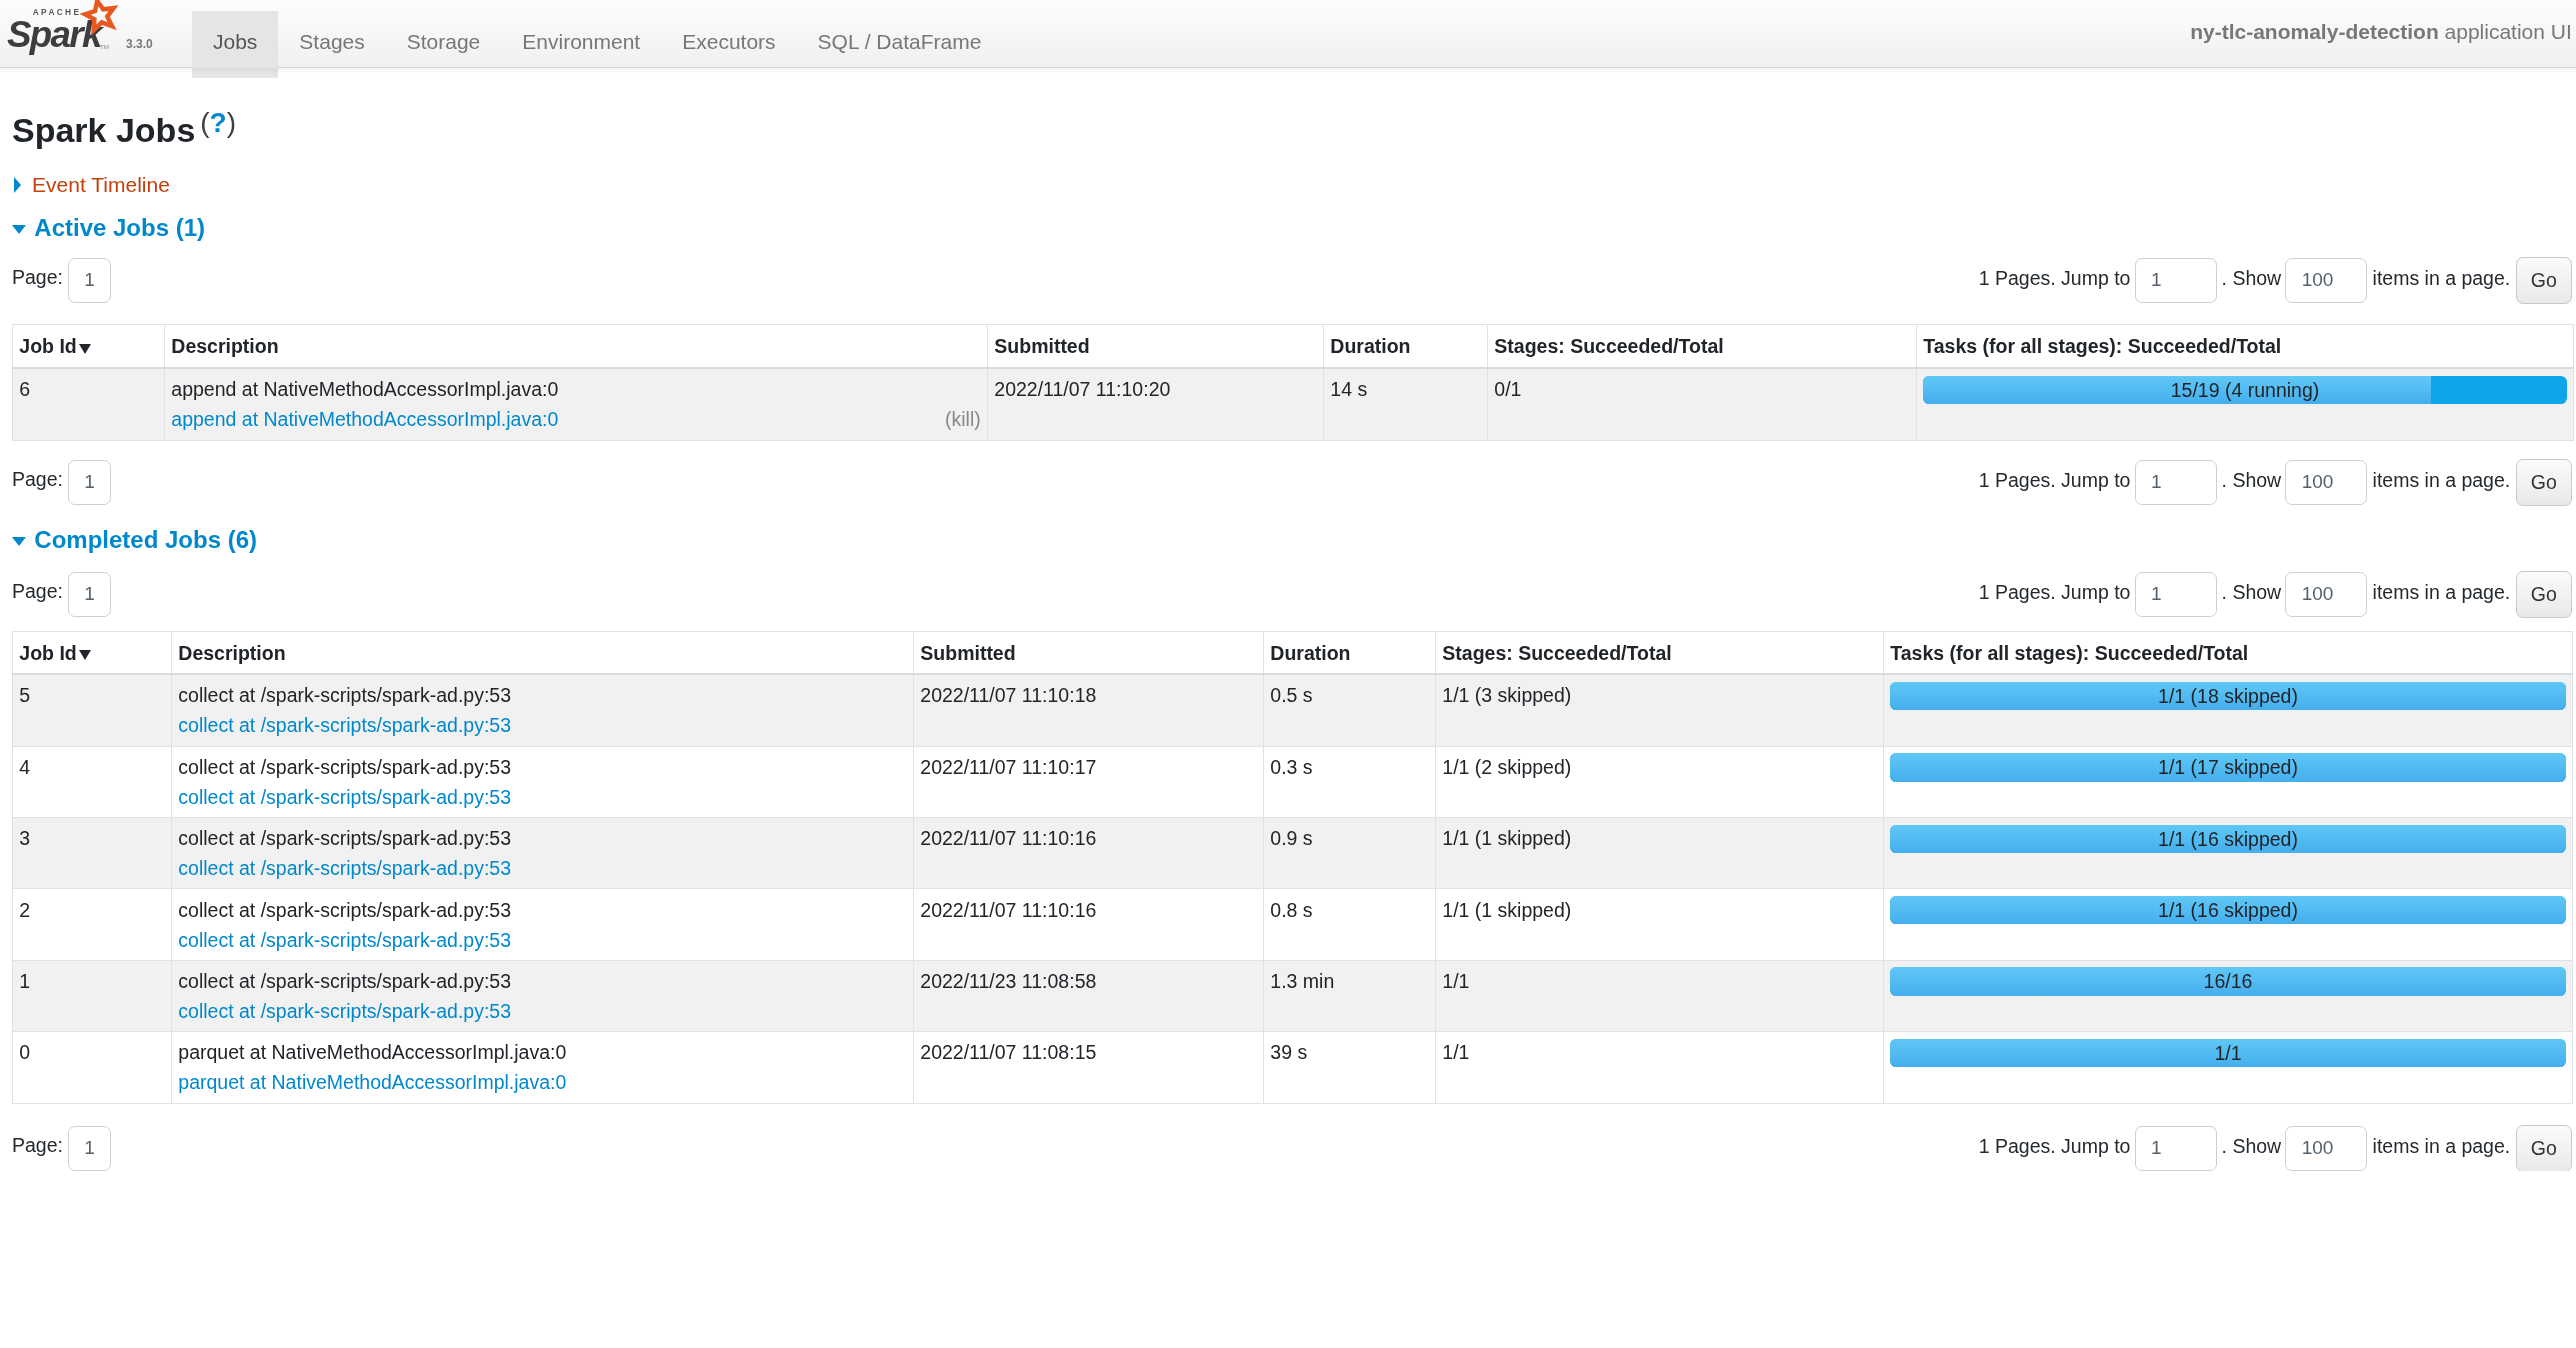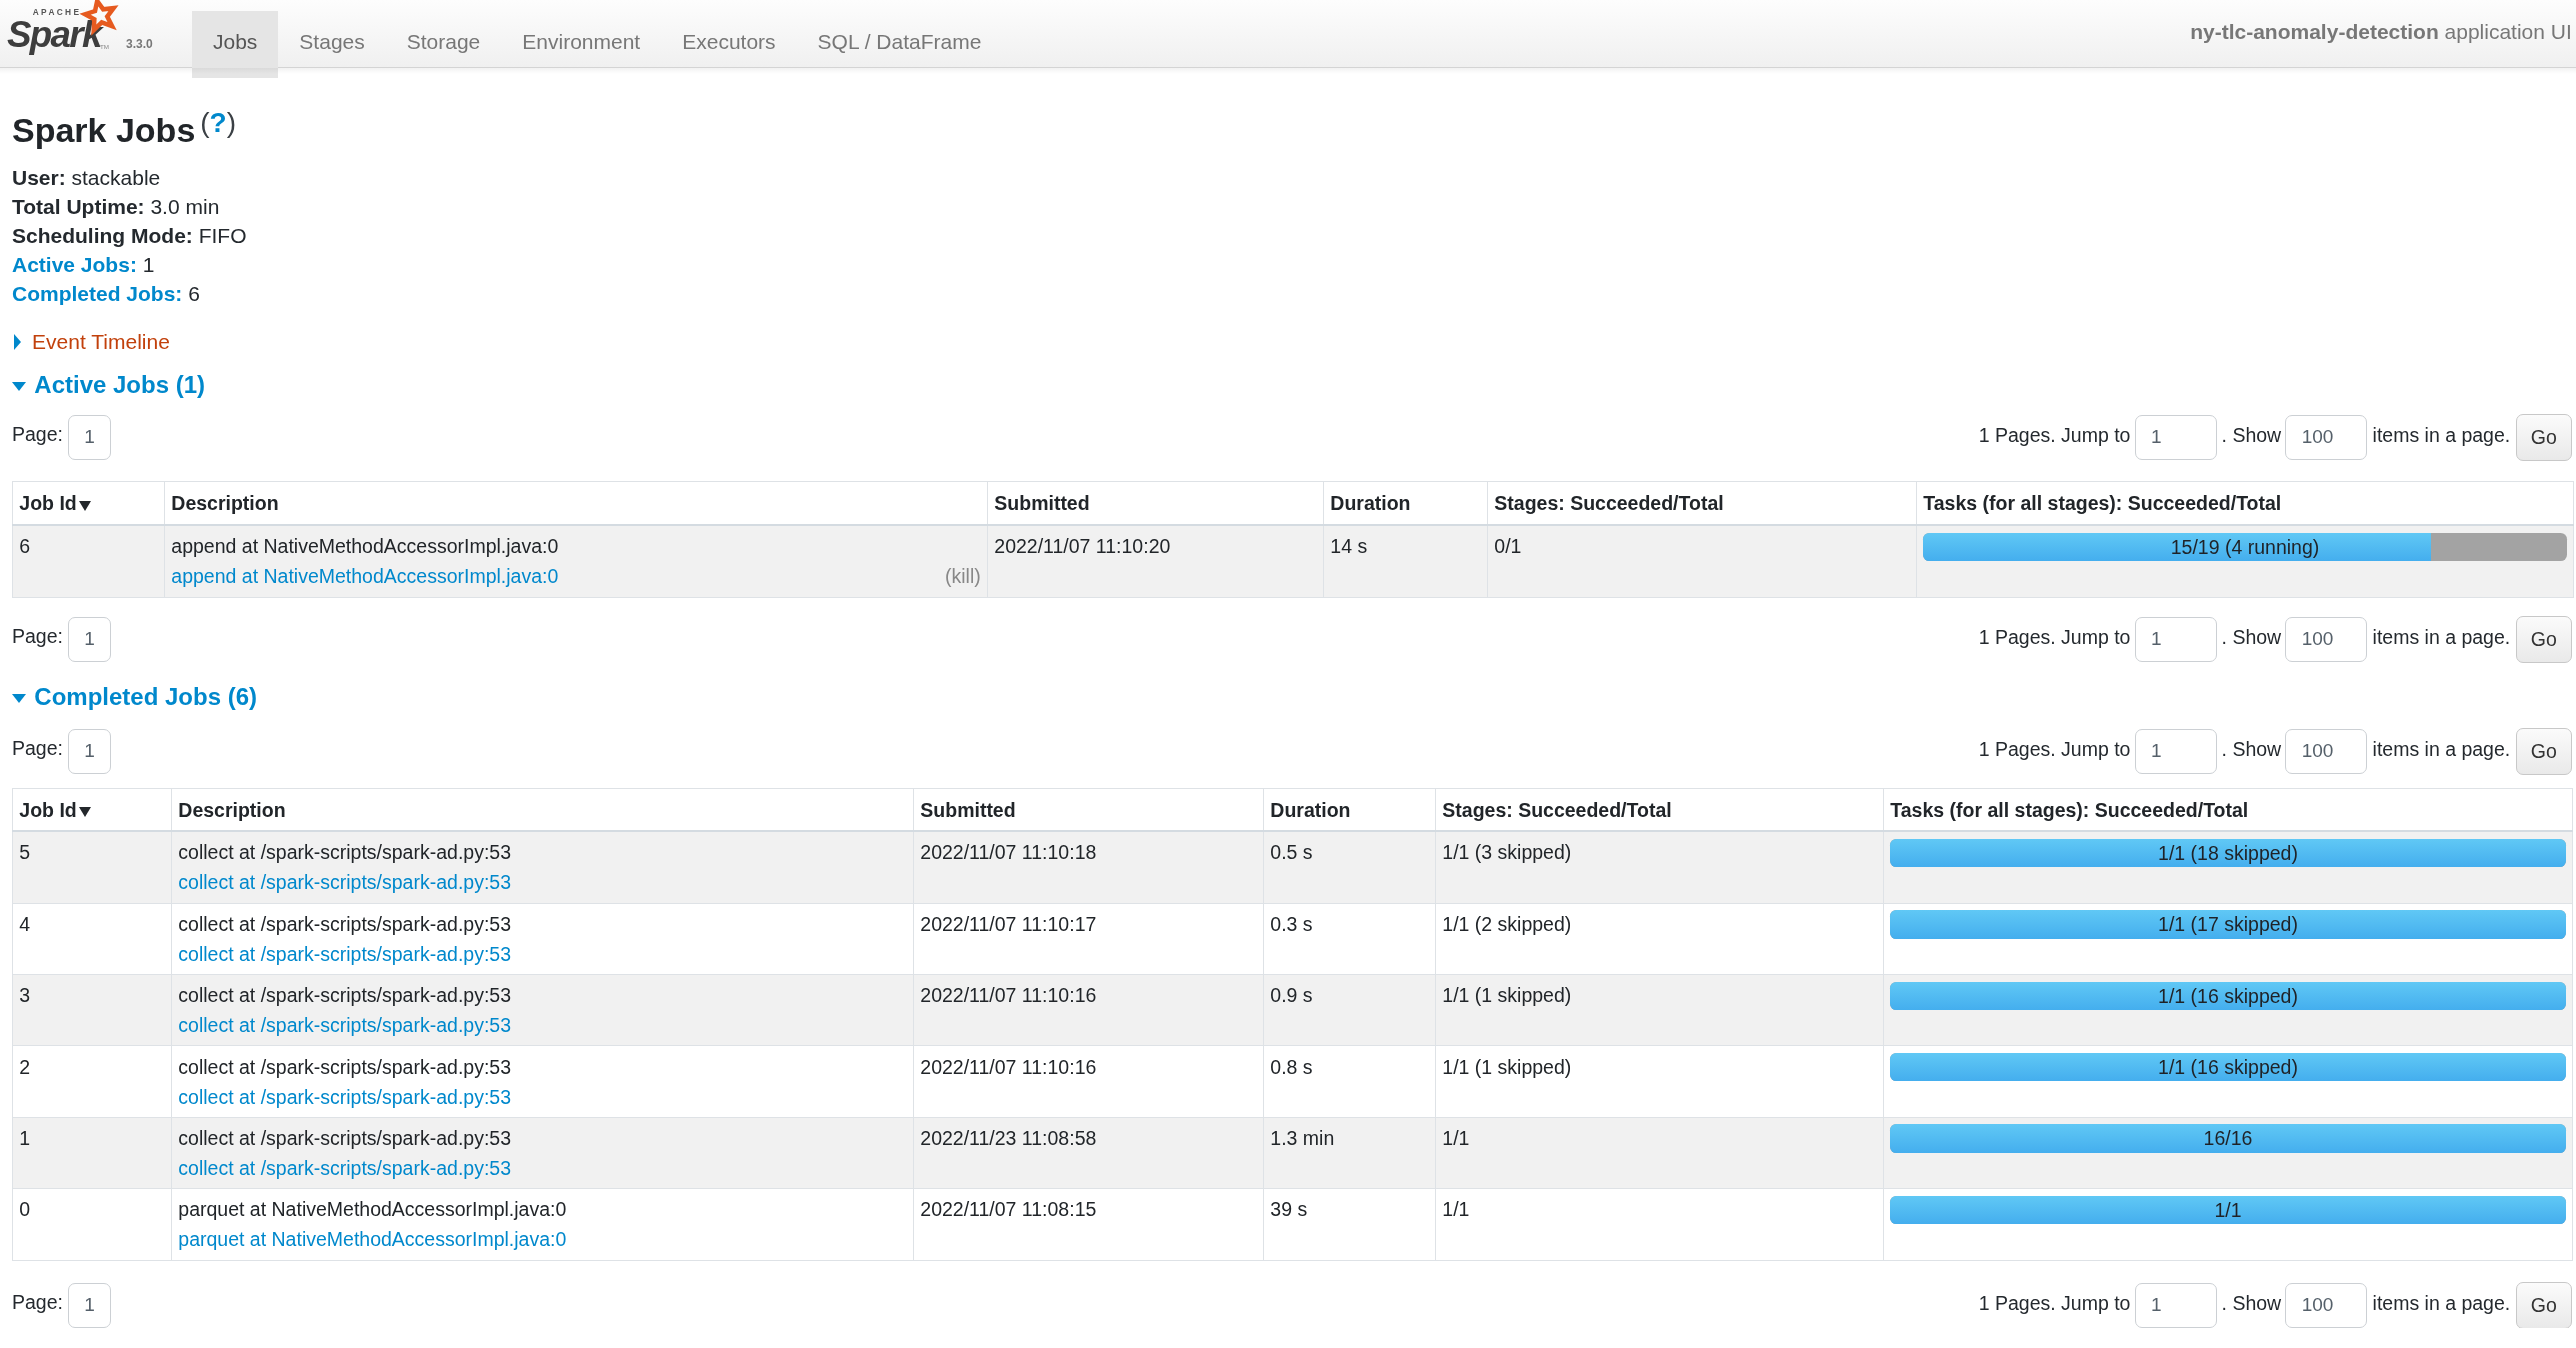--- a/index.html
+++ b/index.html
@@ -50,21 +50,21 @@
 table.jobs { border-collapse:collapse; table-layout:fixed; width:2560px; }
 table.jobs th, table.jobs td { border:1.4px solid #dee2e6; text-align:left; vertical-align:top; font-size:19.5px; line-height:30px; color:#212529; font-weight:normal; }
 table.jobs th { font-weight:bold; padding:5.6px 6.3px; border-bottom:2.1px solid #d4dbe1; }
 table.jobs td { padding:5.6px 6.3px; }
 #completedTable td { padding:5.2px 6.3px; }
 table.jobs tr.odd td { background:#f1f1f1; }
 td.desc div { position:relative; }
 td.desc .kill { position:absolute; right:0; top:0; color:#888; }
 a.lnk { color:#0088cc; text-decoration:none; }
 .sort { display:inline-block; width:0; height:0; border-left:6px solid transparent; border-right:6px solid transparent; border-top:10.4px solid #23272b; margin-left:2.1px; vertical-align:-0.7px; }
-.progress { position:relative; height:28.5px; border-radius:6.3px; background:#a3a3a3; overflow:hidden; margin-top:1.4px; }
+.progress { position:relative; height:28.5px; border-radius:6.3px; background:#0ea5e9; overflow:hidden; margin-top:1.4px; }
 .progress .done { position:absolute; left:0; top:0; bottom:0; background:linear-gradient(#60c8f5,#44aeee); }
 .progress .label { position:absolute; left:0; top:0; width:100%; text-align:center; line-height:28.5px; font-size:19.5px; color:#1f2227; }
 </style>
 </head>
 <body>
 <nav class="navbar">
   <div class="brand">
   <svg width="146" height="68" viewBox="0 0 210 98" style="font-size:30px">
     <text x="47" y="22" font-family="Liberation Sans" font-size="12" font-weight="bold" letter-spacing="3.4" fill="#565656">APACHE</text>
     <text x="10" y="68" font-family="Liberation Sans" font-style="italic" font-weight="bold" font-size="53" letter-spacing="-2.5" fill="#3d3d3d">Spark</text>
@@ -75,27 +75,20 @@
   </svg>
   </div>
   <span class="ver">3.3.0</span>
   <ul class="nav">
     <li class="active">Jobs</li><li>Stages</li><li>Storage</li><li>Environment</li><li>Executors</li><li>SQL / DataFrame</li>
   </ul>
   <div class="appname"><b>ny-tlc-anomaly-detection</b> application UI</div>
 </nav>
 <div class="content">
   <h3 class="title">Spark Jobs<sup class="help"><span class="p">(</span><span class="q">?</span><span class="p">)</span></sup></h3>
-  <ul class="summary">
-    <li><b>User:</b> stackable</li>
-    <li><b>Total Uptime:</b> 3.0 min</li>
-    <li><b>Scheduling Mode:</b> FIFO</li>
-    <li><span class="bluelabel">Active Jobs:</span> 1</li>
-    <li><span class="bluelabel">Completed Jobs:</span> 6</li>
-  </ul>
   <div class="timeline"><span class="tri-right"></span><a>Event Timeline</a></div>
 
   <h4 class="sec"><span class="tri-down"></span>Active Jobs (1)</h4>
   <div class="pagerow pr1">
     <div class="pleft">
         <span class="plabel">Page:</span>
         <input class="pg" value="1" style="">
       </div>
     <div class="pright">
         <span>1 Pages. Jump to</span>

